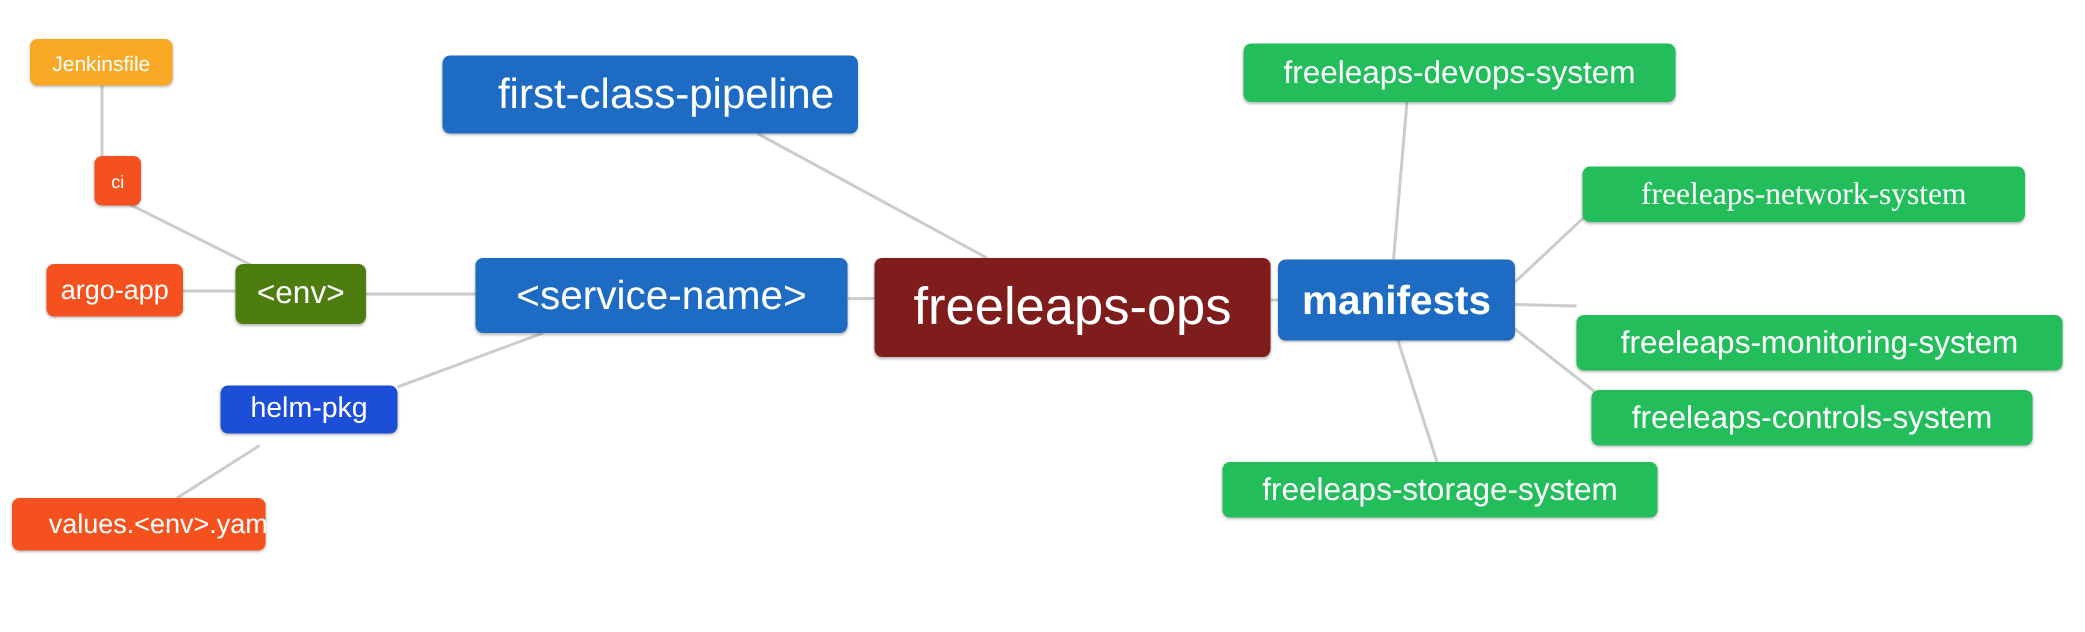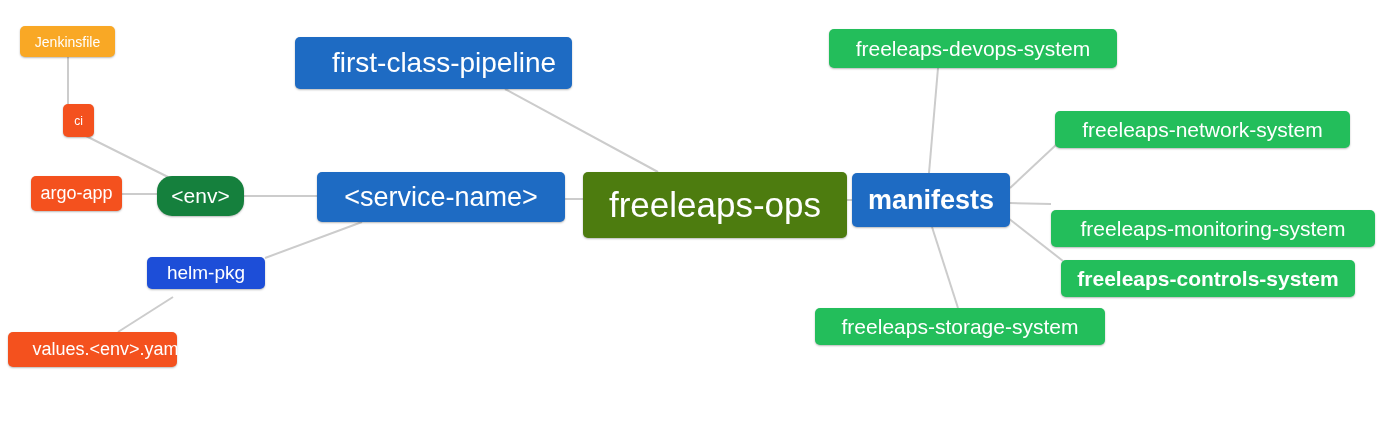--- a/index.html
+++ b/index.html
@@ -51,29 +51,29 @@
       <line x1="362" y1="222" x2="265" y2="258" stroke="#cccccc" stroke-width="2"></line>
       <line x1="173" y1="297" x2="118" y2="332" stroke="#cccccc" stroke-width="2"></line>
       <line x1="847" y1="200" x2="852" y2="200" stroke="#cccccc" stroke-width="2"></line>
       <line x1="929" y1="173" x2="938" y2="68" stroke="#cccccc" stroke-width="2"></line>
       <line x1="1010" y1="188" x2="1057" y2="144" stroke="#cccccc" stroke-width="2"></line>
       <line x1="1010" y1="203" x2="1051" y2="204" stroke="#cccccc" stroke-width="2"></line>
       <line x1="1008" y1="218" x2="1063" y2="261" stroke="#cccccc" stroke-width="2"></line>
       <line x1="932" y1="227" x2="958" y2="308" stroke="#cccccc" stroke-width="2"></line>
     </svg>
   <div id="node-layer">
-      <div class="node" style="left: 583px; top: 172px; width: 264px; height: 66px; font-size: 35px; background: #4d7c0f;">freeleaps-ops</div>
+      <div class="node" style="left: 583px; top: 172px; width: 264px; height: 66px; font-size: 35px; background: #7f1d1d;">freeleaps-ops</div>
       <div class="node" style="left: 295px; top: 37px; width: 277px; height: 52px; font-size: 28px; background: rgb(30, 107, 195); padding-left: 27px;">first-class-pipeline</div>
       <div class="node" style="left: 317px; top: 172px; width: 248px; height: 50px; font-size: 27px; background: rgb(30, 107, 195);">&lt;service-name&gt;</div>
       <div class="node" style="left: 852px; top: 173px; width: 158px; height: 54px; font-size: 27px; background: rgb(30, 107, 195); font-weight: bold;">manifests</div>
-      <div class="node" style="left: 157px; top: 176px; width: 87px; height: 40px; font-size: 21px; background: #15803d; border-radius: 15px;">&lt;env&gt;</div>
+      <div class="node" style="left: 157px; top: 176px; width: 87px; height: 40px; font-size: 21px; background: #4d7c0f;">&lt;env&gt;</div>
       <div class="node" style="left: 147px; top: 257px; width: 118px; height: 32px; font-size: 19px; background: #1d4ed8;">helm-pkg</div>
       <div class="node" style="left: 53px; top: 104px; width: 31px; height: 33px; font-size: 12px; background: rgb(244, 81, 30); margin-left: 10px;">ci</div>
       <div class="node" style="left: 31px; top: 176px; width: 91px; height: 35px; font-size: 18px; background: rgb(244, 81, 30);">argo-app</div>
       <div class="node" style="left: 8px; top: 332px; width: 169px; height: 35px; font-size: 18px; background: rgb(244, 81, 30); padding-left: 36px;">values.&lt;env&gt;.yaml</div>
       <div class="node" style="left: 20px; top: 26px; width: 95px; height: 31px; font-size: 14px; background: rgb(249, 168, 37);">Jenkinsfile</div>
       <div class="node" style="left: 797px; top: 29px; width: 288px; height: 39px; font-size: 21px; background: rgb(35, 190, 91); margin-left: 32px;">freeleaps-devops-system</div>
-      <div class="node" style="left: 1055px; top: 111px; width: 295px; height: 37px; font-size: 21px; background: rgb(35, 190, 91);">freeleaps-network-system</div>
+      <div class="node" style="left: 1055px; top: 111px; width: 295px; height: 37px; font-size: 21px; background: rgb(35, 190, 91); font-family: Liberation Serif, serif;">freeleaps-network-system</div>
       <div class="node" style="left: 1051px; top: 186px; width: 324px; height: 37px; font-size: 21px; background: rgb(35, 190, 91); margin-top: 24px;">freeleaps-monitoring-system</div>
-      <div class="node" style="left: 1061px; top: 260px; width: 294px; height: 37px; font-size: 21px; background: rgb(35, 190, 91); font-weight: bold;">freeleaps-controls-system</div>
+      <div class="node" style="left: 1061px; top: 260px; width: 294px; height: 37px; font-size: 21px; background: rgb(35, 190, 91);">freeleaps-controls-system</div>
       <div class="node" style="left: 815px; top: 308px; width: 290px; height: 37px; font-size: 21px; background: rgb(35, 190, 91);">freeleaps-storage-system</div>
     </div>
 </div>
 
 </body></html>

